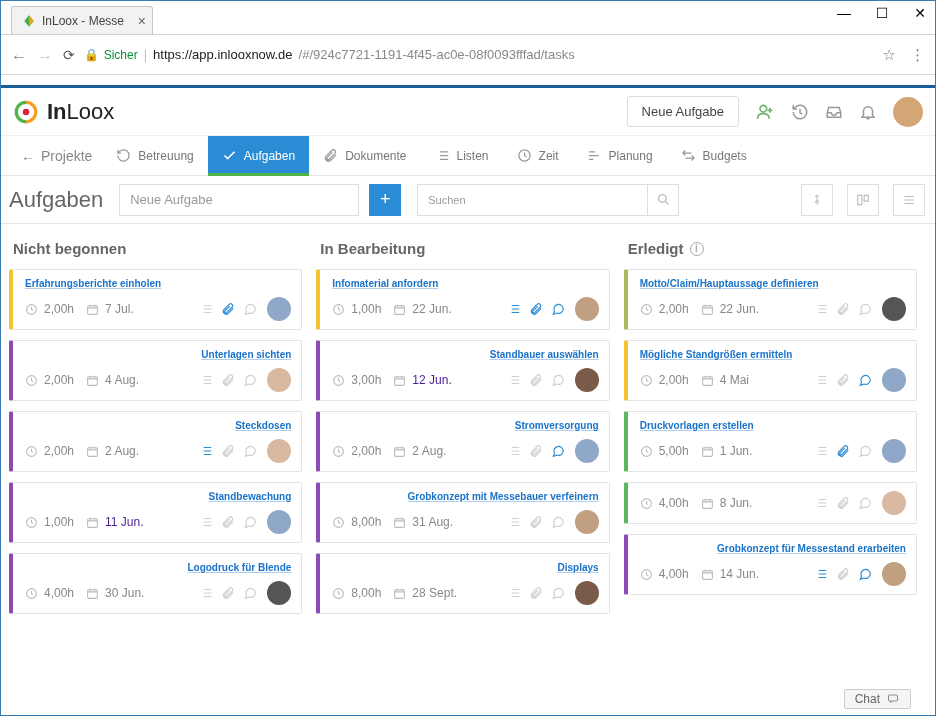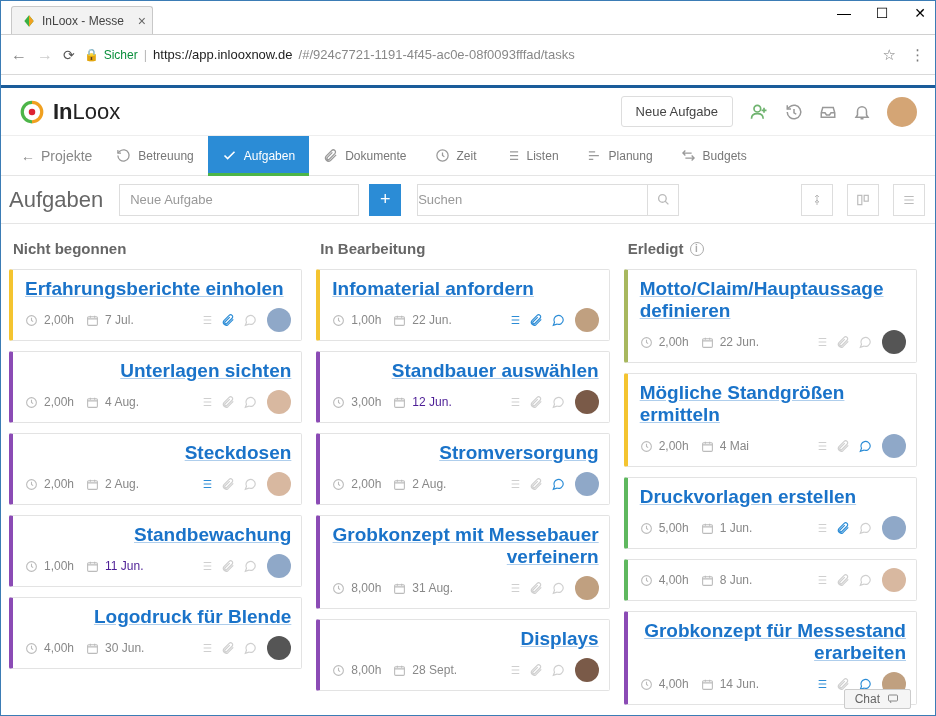--- a/index.html
+++ b/index.html
@@ -19,21 +19,21 @@
 .reload { font-size: 14px; color: #555; }
 .addr-bar { flex: 1; display: flex; align-items: center; gap: 6px; font-size: 13px; color: #555; overflow: hidden; }
 .secure { color: #0a8f3c; font-size: 12px; display: flex; align-items: center; gap: 4px; }
 .lock { color: #0a8f3c; }
 .pipe { color: #bbb; }
 .url-host { color: #222; }
 .addr-actions { display: flex; gap: 14px; color: #7a7a7a; font-size: 15px; }
 
 
 .app { position: absolute; top: 84px; left: 0; right: 0; bottom: 0; border-top: 3px solid #1a5c9a; display: flex; flex-direction: column; }
-.app-header { height: 48px; display: flex; align-items: center; padding: 0 18px; justify-content: space-between; border-bottom: 1px solid #eee; }
+.app-header { height: 48px; display: flex; align-items: center; padding: 0 12px; justify-content: space-between; border-bottom: 1px solid #eee; }
 .logo-wrap { display: flex; align-items: center; gap: 8px; font-size: 22px; font-weight: 400; color: #222; }
 .logo-img svg { width: 26px; height: 26px; }
 .logo-text b { font-weight: 700; }
 .header-right { display: flex; align-items: center; gap: 16px; }
 .new-task-btn { border: 1px solid #ddd; border-radius: 3px; padding: 7px 14px; font-size: 13px; color: #444; background: #fff; }
 .hr-icon { color: #999; font-size: 17px; }
 .hr-icon.add { color: #6fb36f; }
 .avatar-sm { width: 30px; height: 30px; border-radius: 50%; background: #d4a575; }
 
 
@@ -43,36 +43,36 @@
 .nav-item .ni-icon { font-size: 14px; }
 .nav-item.active { background: #2b8cd6; color: #fff; }
 .nav-item.active::after { content: ""; position: absolute; left: 0; right: 0; bottom: -1px; height: 3px; background: #4db548; }
 
 
 .toolbar { height: 48px; display: flex; align-items: center; padding: 0 10px 0 8px; gap: 10px; border-bottom: 1px solid #e5e5e5; }
 .page-title { font-size: 22px; color: #666; font-weight: 400; margin-right: 6px; }
 .new-task-input { flex: 0 0 240px; height: 32px; border: 1px solid #ddd; padding: 0 10px; font-size: 13px; color: #999; display: flex; align-items: center; }
 .plus-btn { width: 32px; height: 32px; background: #2b8cd6; color: #fff; display: flex; align-items: center; justify-content: center; font-size: 18px; }
 .search-wrap { display: flex; margin-left: 6px; }
-.search-input { width: 230px; height: 32px; border: 1px solid #ddd; border-right: none; padding: 0 0; font-size: 13px; color: #999; display: flex; align-items: center; }
+.search-input { width: 230px; height: 32px; border: 1px solid #ddd; border-right: none; padding: 0 10px; font-size: 11px; color: #999; display: flex; align-items: center; }
 .search-btn { width: 32px; height: 32px; border: 1px solid #ddd; color: #bbb; display: flex; align-items: center; justify-content: center; }
 .toolbar-spacer { flex: 1; }
 .view-btn { width: 32px; height: 32px; border: 1px solid #ddd; color: #bbb; display: flex; align-items: center; justify-content: center; margin-left: 4px; }
 
 
 .board { flex: 1; overflow-y: auto; padding: 10px 18px 40px 8px; display: flex; gap: 14px; position: relative; }
 .board::-webkit-scrollbar { width: 16px; }
 .board::-webkit-scrollbar-track { background: #f0f0f0; }
 .board::-webkit-scrollbar-thumb { background: #c2c2c2; }
 .col { flex: 1; min-width: 0; }
 .col-head { font-size: 15px; font-weight: 600; color: #666; margin: 6px 0 12px 4px; display: flex; align-items: center; gap: 6px; }
 .info-i { width: 14px; height: 14px; border: 1px solid #aaa; border-radius: 50%; font-size: 10px; color: #aaa; display: inline-flex; align-items: center; justify-content: center; }
 
 .card { border: 1px solid #e3e3e3; border-left: 4px solid; border-radius: 2px; margin-bottom: 10px; padding: 8px 10px 8px 12px; background: #fff; }
-.card-title { color: #1a73c9; font-weight: 600; font-size: 19px; margin-bottom: 8px; text-decoration: underline; text-decoration-color: rgba(26,115,201,0.35); }
+.card-title { color: #1a73c9; font-weight: 600; font-size: 10px; margin-bottom: 8px; text-decoration: underline; text-decoration-color: rgba(26,115,201,0.35); }
 .card-row { display: flex; align-items: center; justify-content: space-between; }
 .card-meta { display: flex; align-items: center; gap: 6px; color: #888; font-size: 12px; }
 .card-meta .mi { color: #bbb; }
 .date-red { color: #4c1d95; }
 .card-actions { display: flex; align-items: center; gap: 8px; }
 .act { color: #cfcfcf; font-size: 14px; }
 .act.on { color: #2b8cd6; }
 .av { width: 24px; height: 24px; border-radius: 50%; background: #c9b090; margin-left: 2px; }
 .av.m1 { background: #8fa8c8; }
 .av.m2 { background: #7a5a48; }
@@ -203,33 +203,33 @@
         <span class="ni-icon">
           <svg width="15" height="15" viewBox="0 0 24 24" fill="none" stroke="#999" stroke-width="2">
             <path d="M21 11l-9 9a5 5 0 01-7-7l9-9a3.5 3.5 0 015 5l-9 9a2 2 0 01-3-3l8-8"></path>
           </svg>
         </span>
         <span>Dokumente</span>
       </div>
       <div class="nav-item">
         <span class="ni-icon">
           <svg width="15" height="15" viewBox="0 0 24 24" fill="none" stroke="#999" stroke-width="2">
-            <circle cx="12" cy="12" r="9"></circle>
-            <path d="M12 7v5l3 2"></path>
+            <path d="M8 6h13M8 12h13M8 18h13M3 6h.01M3 12h.01M3 18h.01"></path>
           </svg>
         </span>
-        <span>Zeit</span>
+        <span>Listen</span>
       </div>
       <div class="nav-item">
         <span class="ni-icon">
           <svg width="15" height="15" viewBox="0 0 24 24" fill="none" stroke="#999" stroke-width="2">
-            <path d="M8 6h13M8 12h13M8 18h13M3 6h.01M3 12h.01M3 18h.01"></path>
+            <circle cx="12" cy="12" r="9"></circle>
+            <path d="M12 7v5l3 2"></path>
           </svg>
         </span>
-        <span>Listen</span>
+        <span>Zeit</span>
       </div>
       <div class="nav-item">
         <span class="ni-icon">
           <svg width="15" height="15" viewBox="0 0 24 24" fill="none" stroke="#999" stroke-width="2">
             <path d="M3 6h10M3 12h16M3 18h7"></path>
           </svg>
         </span>
         <span>Planung</span>
       </div>
       <div class="nav-item">

